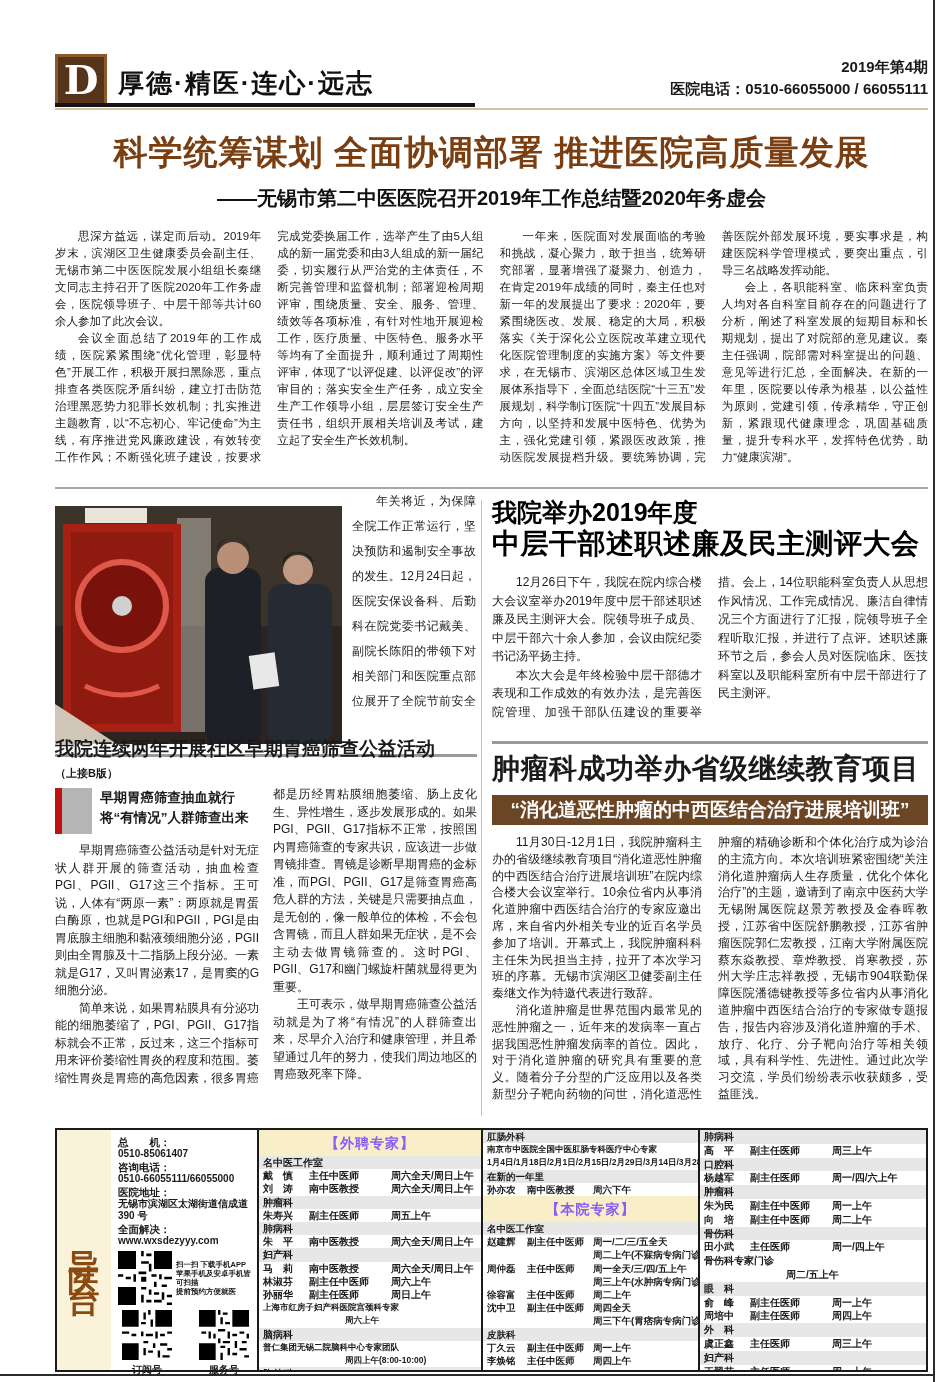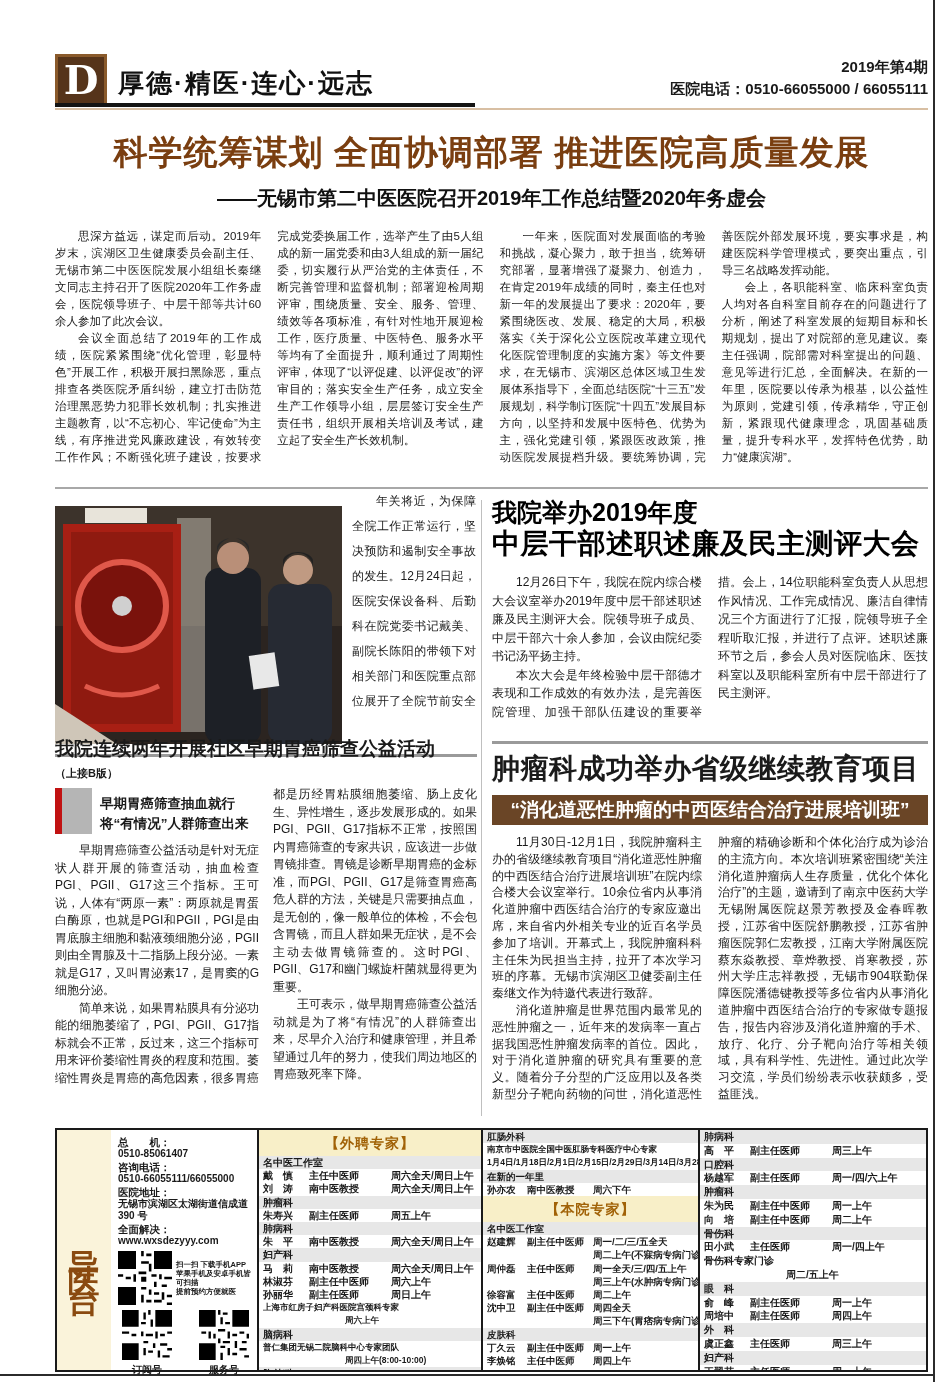--- a/index.html
+++ b/index.html
@@ -51,21 +51,21 @@
                font-weight:800;text-align:center;line-height:30px;}
   .art3-body{margin-top:9px;height:292px;column-count:2;column-gap:16px;
              font-size:12px;line-height:16.8px;text-align:justify;overflow:hidden;}
 
   .rule-left{left:55px;top:754px;width:422px;height:3px;background:#9a9a9a;}
   .art4{left:55px;top:736px;width:422px;}
   .art4-title{font-size:19px;font-weight:800;white-space:nowrap;}
   .art4-cont{font-size:11px;font-weight:600;margin-top:4px;}
   .art4-body{margin-top:5px;height:302px;column-count:2;column-gap:14px;
              font-size:12px;line-height:17.5px;text-align:justify;overflow:hidden;}
-  .subbox{display:flex;align-items:flex-end;margin:2px 0 8px 0;break-inside:avoid;}
+  .subbox{display:flex;align-items:flex-start;margin:2px 0 8px 0;break-inside:avoid;}
   .subbox .mark{width:30px;height:46px;background:#b5b5b5;border-left:7px solid #c11212;margin-right:8px;flex:none;}
   .subbox .sb-lines{font-size:13.5px;font-weight:800;line-height:20px;}
 
   
   .guide{left:55px;top:1128px;width:869px;height:240px;border:2px solid #1a1a1a;display:flex;background:#fff;}
   .g-left{width:200px;flex:none;border-right:2px solid #1a1a1a;display:flex;}
   .g-strip{width:54px;flex:none;background:#faf3da;display:flex;align-items:center;justify-content:center;}
   .g-strip span{writing-mode:vertical-rl;font-family:"DejaVu Serif","Liberation Serif",serif;
                 font-size:32px;font-weight:bold;color:#8a4a10;letter-spacing:16px;}
   .g-info{flex:1;padding:5px 4px 2px 7px;font-size:10px;line-height:12px;}
@@ -75,21 +75,21 @@
   .qr{background:#fff;flex:none;}
   .app-txt{margin-left:4px;font-size:7.5px;font-weight:800;line-height:9px;}
   .subqr-row{display:flex;justify-content:space-between;margin-top:5px;padding:0 4px;}
   .subqr{text-align:center;}
   .subqr .g-label{margin-top:1px;text-align:center;font-size:10px;}
 
   .g-col{border-right:2px solid #1a1a1a;overflow:hidden;}
   .g-colA{width:222px;flex:none;}
   .g-colB{width:215px;flex:none;}
   .g-colC{flex:1;border-right:none;}
-  .band{height:26px;background:#f8efc8;color:#a16207;font-weight:800;font-size:14px;
+  .band{height:26px;background:#f8efc8;color:#8b5cf6;font-weight:800;font-size:14px;
         text-align:center;line-height:26px;letter-spacing:1px;}
   .xrow{display:flex;flex-wrap:wrap;padding:0 4px;font-weight:bold;font-size:10px;line-height:13.2px;}
   .g-colC .xrow{line-height:13.8px;}
   .g-colB .xrow{font-size:9.5px;}
   .c-name{width:46px;flex:none;white-space:nowrap;}
   .g-colB .c-name{width:40px;}
   .c-title{width:82px;flex:none;white-space:nowrap;}
   .g-colB .c-title{width:66px;}
   .c-time{flex:1;white-space:nowrap;}
   .c-time2{flex-basis:100%;padding-left:106px;white-space:nowrap;}

